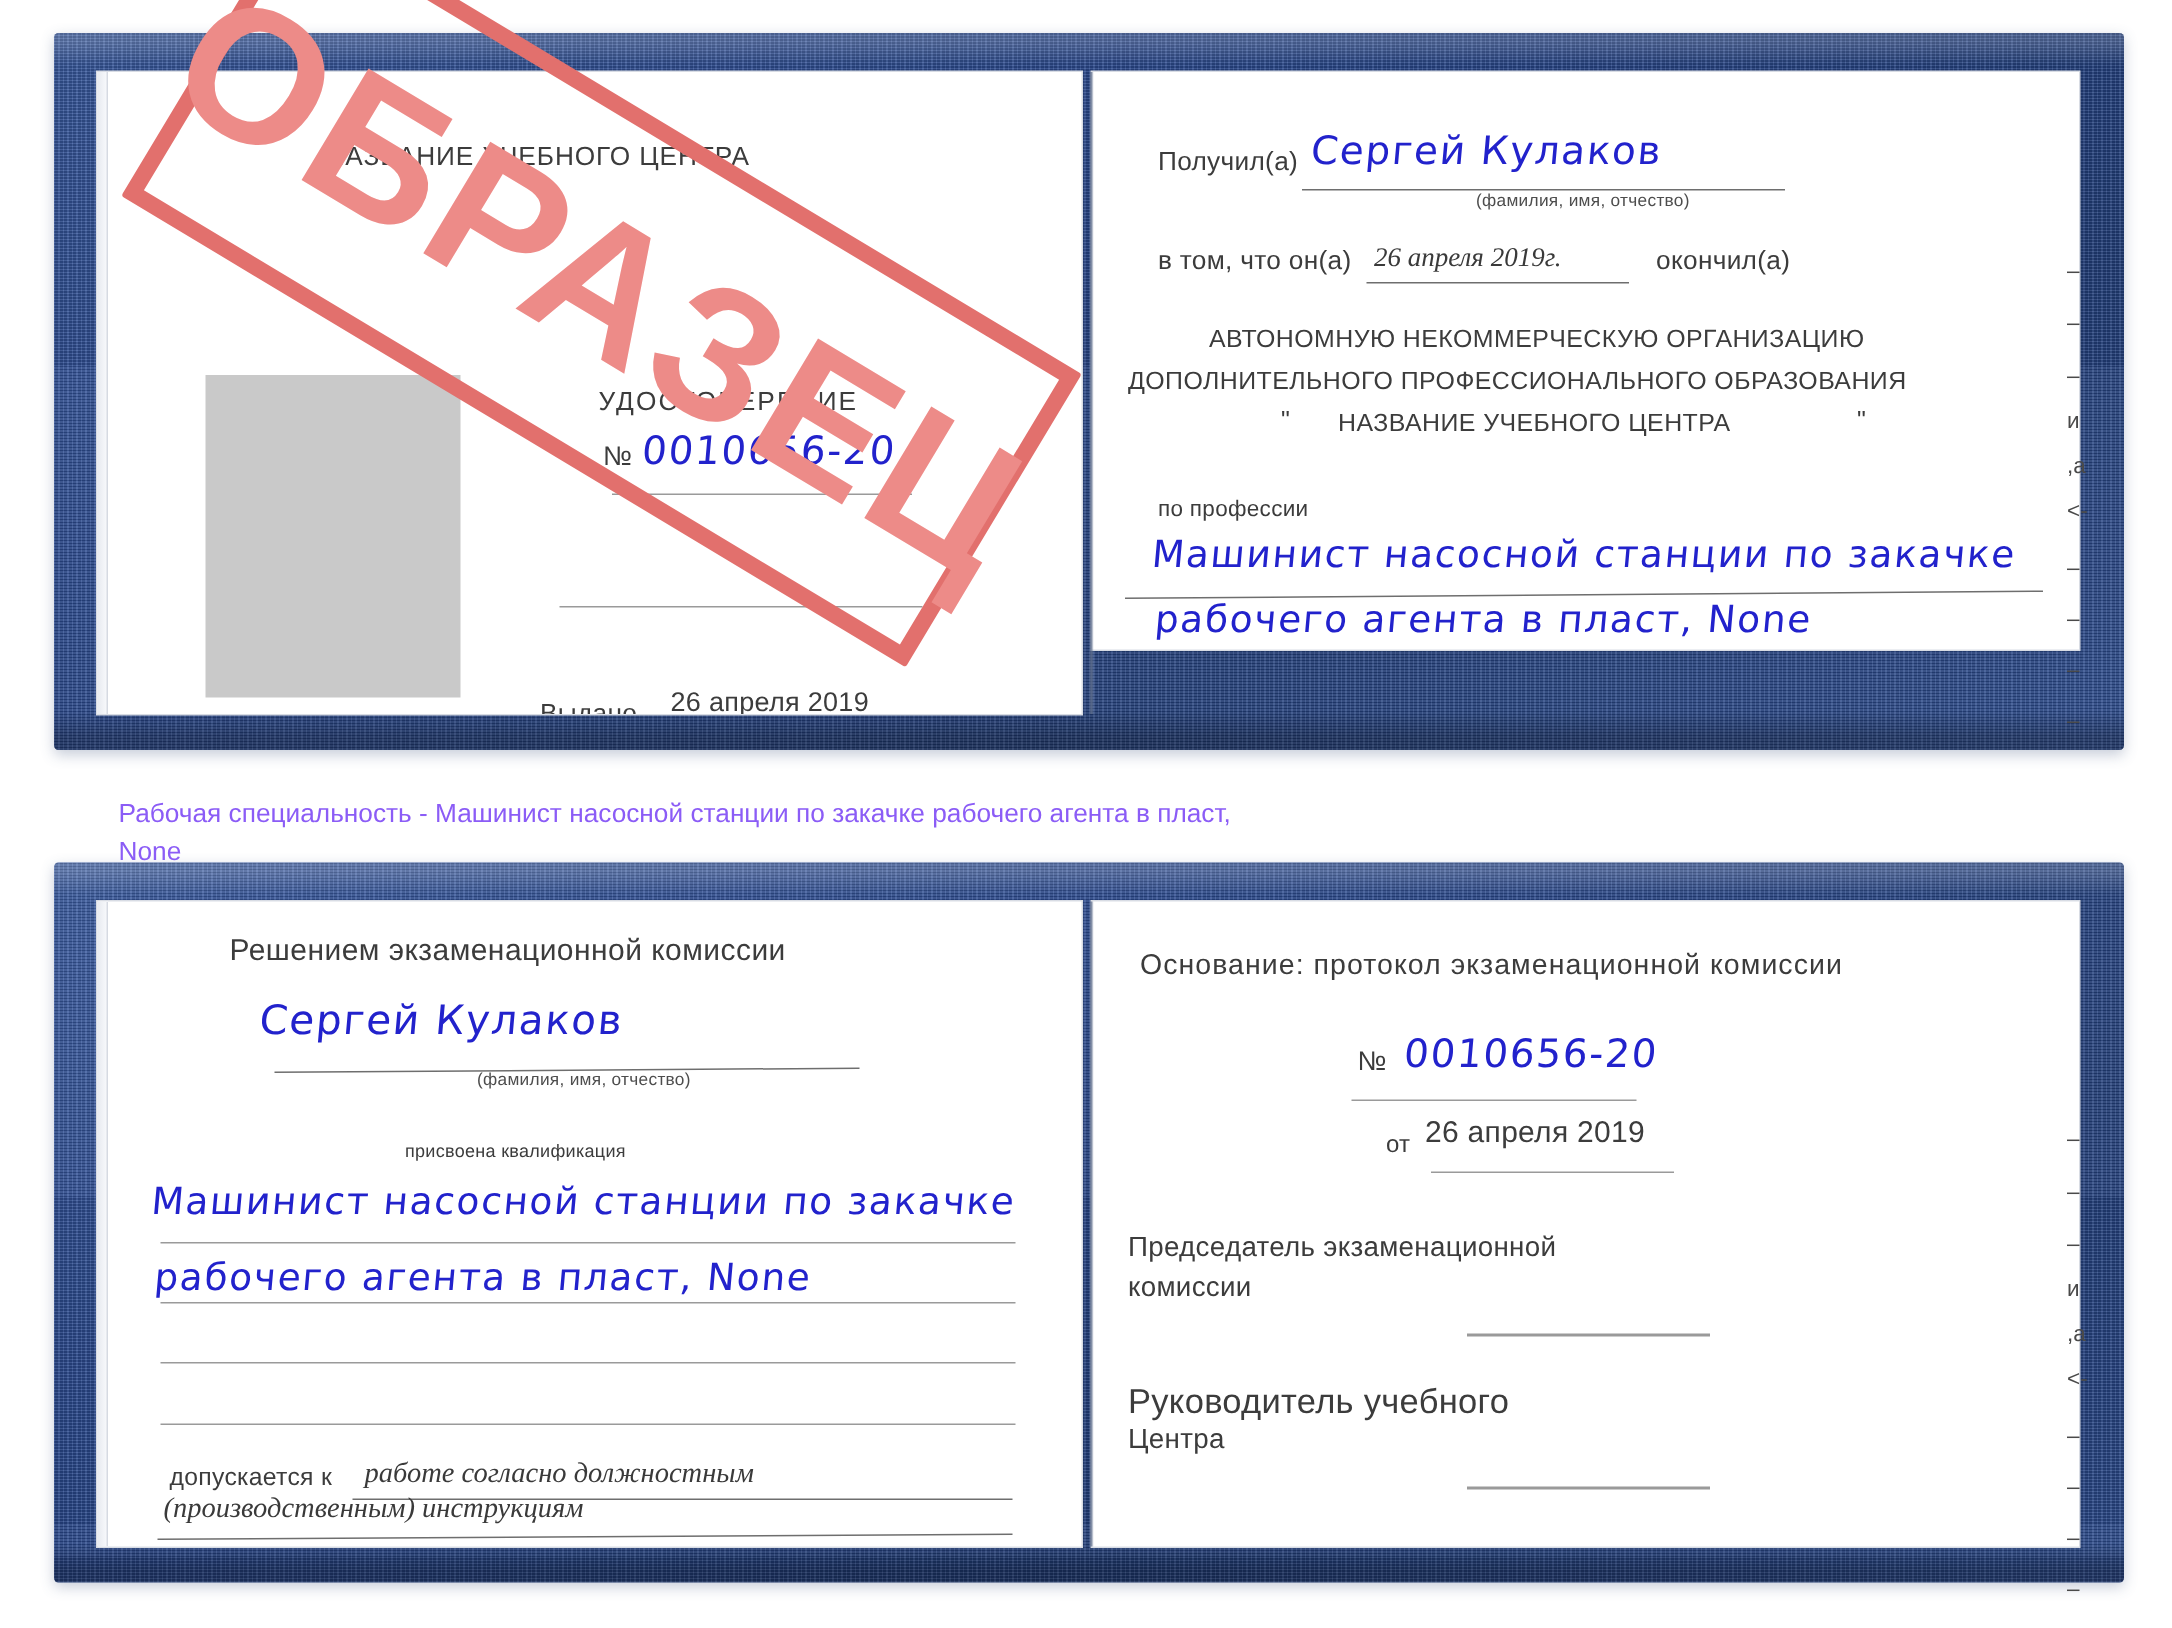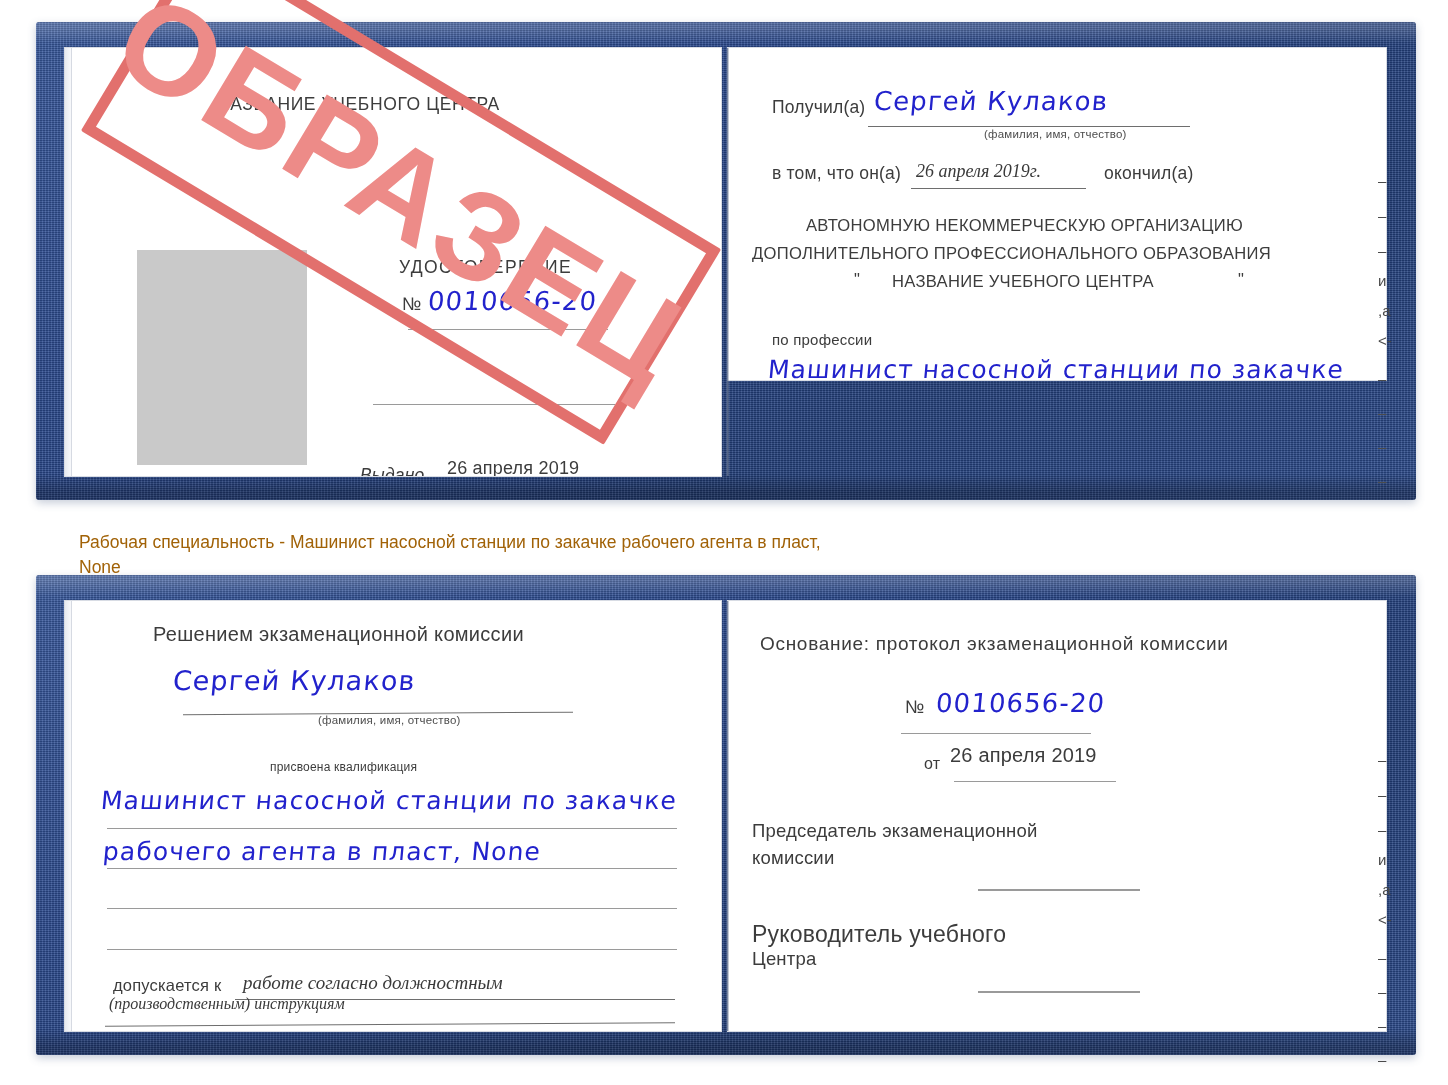--- a/index.html
+++ b/index.html
@@ -140,21 +140,21 @@
     font-weight: 700;
     font-size: 126px;
     letter-spacing: 4px;
     color: #ed8b88;
     line-height: 1;
   }
 
   
   .caption {
     position: absolute;
-    color: #a16207;
+    color: #8b5cf6;
     font-size: 17.5px;
     line-height: 25px;
     white-space: pre-line;
     z-index: 40;
   }
 
   
   .edge-mark {
     position: absolute;
     color: #4a4a4a;
@@ -176,28 +176,28 @@
     <div class="photo-box" style="left:72px; top:202px; width:170px; height:215px;"></div>
 
     <div class="lbl caps" style="left:334px; top:209px; font-size:17.5px; letter-spacing:1.4px;">УДОСТОВЕРЕНИЕ</div>
 
     <div class="lbl" style="left:337px; top:246px; font-size:18px;">№</div>
     <div class="hand" style="left:363px; top:238px; font-size:26px;">0010656-20</div>
     <div class="rule" style="left:343px; top:281px; width:200px;"></div>
 
     <div class="rule" style="left:308px; top:356px; width:242px;"></div>
 
-    <div class="lbl" style="left:295px; top:417px; font-size:17.5px;font-style:italic;">Выдано</div>
+    <div class="lbl" style="left:295px; top:417px; font-size:17.5px;">Выдано</div>
     <div class="lbl" style="left:382px; top:410px; font-size:18px;">26 апреля 2019</div>
 
   </div>
 
   <div class="spine" style="left:690px; top:26px; height:428px;"></div>
 
-  <div class="cert-inner" style="left:692px; top:26px; width:658px; height:332px;">
+  <div class="cert-inner" style="left:692px; top:26px; width:658px; height:385px;">
 
     <div class="lbl" style="left:44px; top:49px; font-size:17.5px;">Получил(а)</div>
     <div class="hand" style="left:146px; top:38px; font-size:26px;">Сергей Кулаков</div>
     <div class="rule dark" style="left:140px; top:78px; width:322px;"></div>
     <div class="lbl" style="left:256px; top:80px; font-size:11.5px; color:#4d4d4d;">(фамилия, имя, отчество)</div>
 
     <div class="lbl" style="left:44px; top:115px; font-size:17.5px;">в том, что он(а)</div>
     <div class="ital" style="left:188px; top:113px; font-size:18px;">26 апреля 2019г.</div>
     <div class="rule dark" style="left:183px; top:140px; width:175px;"></div>
     <div class="lbl" style="left:376px; top:115px; font-size:17.5px;">окончил(а)</div>
@@ -258,21 +258,21 @@
     <div class="hand" style="left:38px; top:236px; font-size:25px;">рабочего агента в пласт, None</div>
     <div class="rule" style="left:42px; top:267px; width:570px;"></div>
 
     <div class="rule" style="left:42px; top:307px; width:570px;"></div>
     <div class="rule" style="left:42px; top:348px; width:570px;"></div>
 
     <div class="lbl" style="left:48px; top:375px; font-size:16.5px;">допускается к</div>
     <div class="ital" style="left:178px; top:371px; font-size:19px;">работе согласно должностным</div>
     <div class="rule dark" style="left:170px; top:398px; width:440px;"></div>
 
-    <div class="ital" style="left:44px; top:394px; font-size:16px;">(производственным) инструкциям</div>
+    <div class="ital" style="left:44px; top:394px; font-size:19px;">(производственным) инструкциям</div>
     <div class="rule dark" style="left:40px; top:423px; width:570px; transform:rotate(-0.35deg);"></div>
 
   </div>
 
   <div class="spine" style="left:690px; top:26px; height:430px;"></div>
 
   <div class="cert-inner" style="left:692px; top:26px; width:658px; height:430px;">
 
     <div class="lbl" style="left:32px; top:32px; font-size:19px; letter-spacing:.7px;">Основание: протокол экзаменационной комиссии</div>
 

